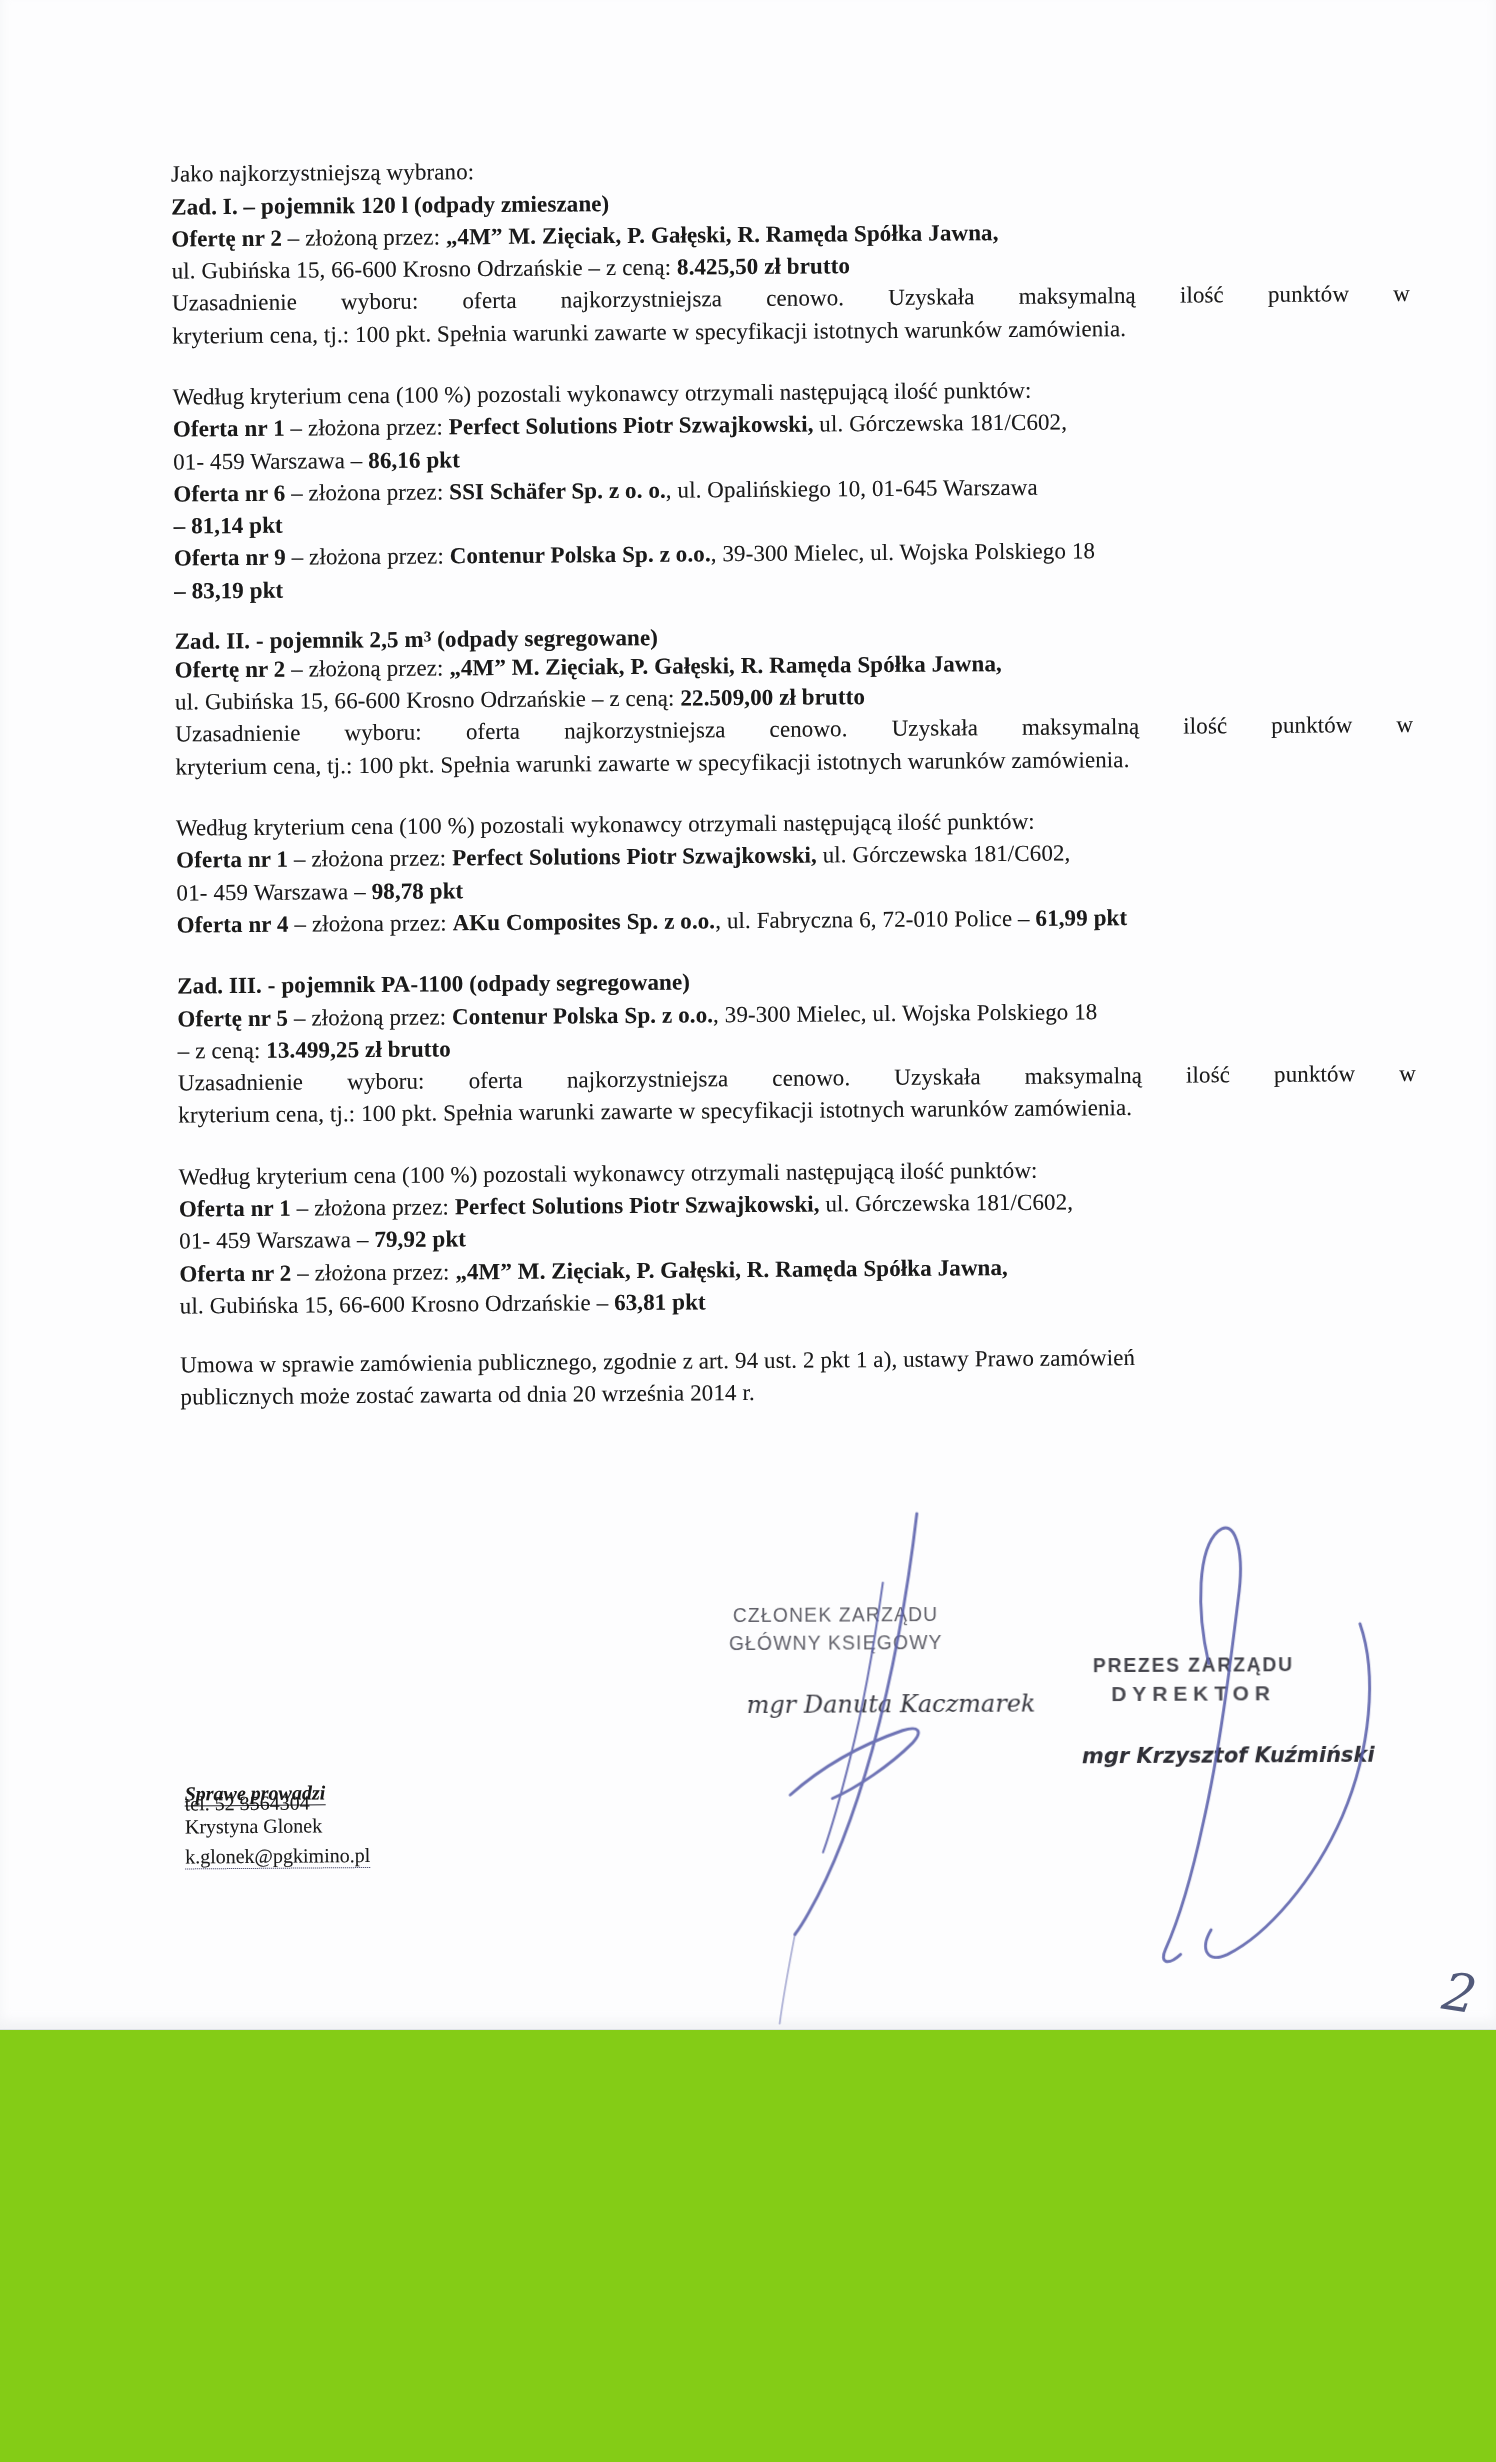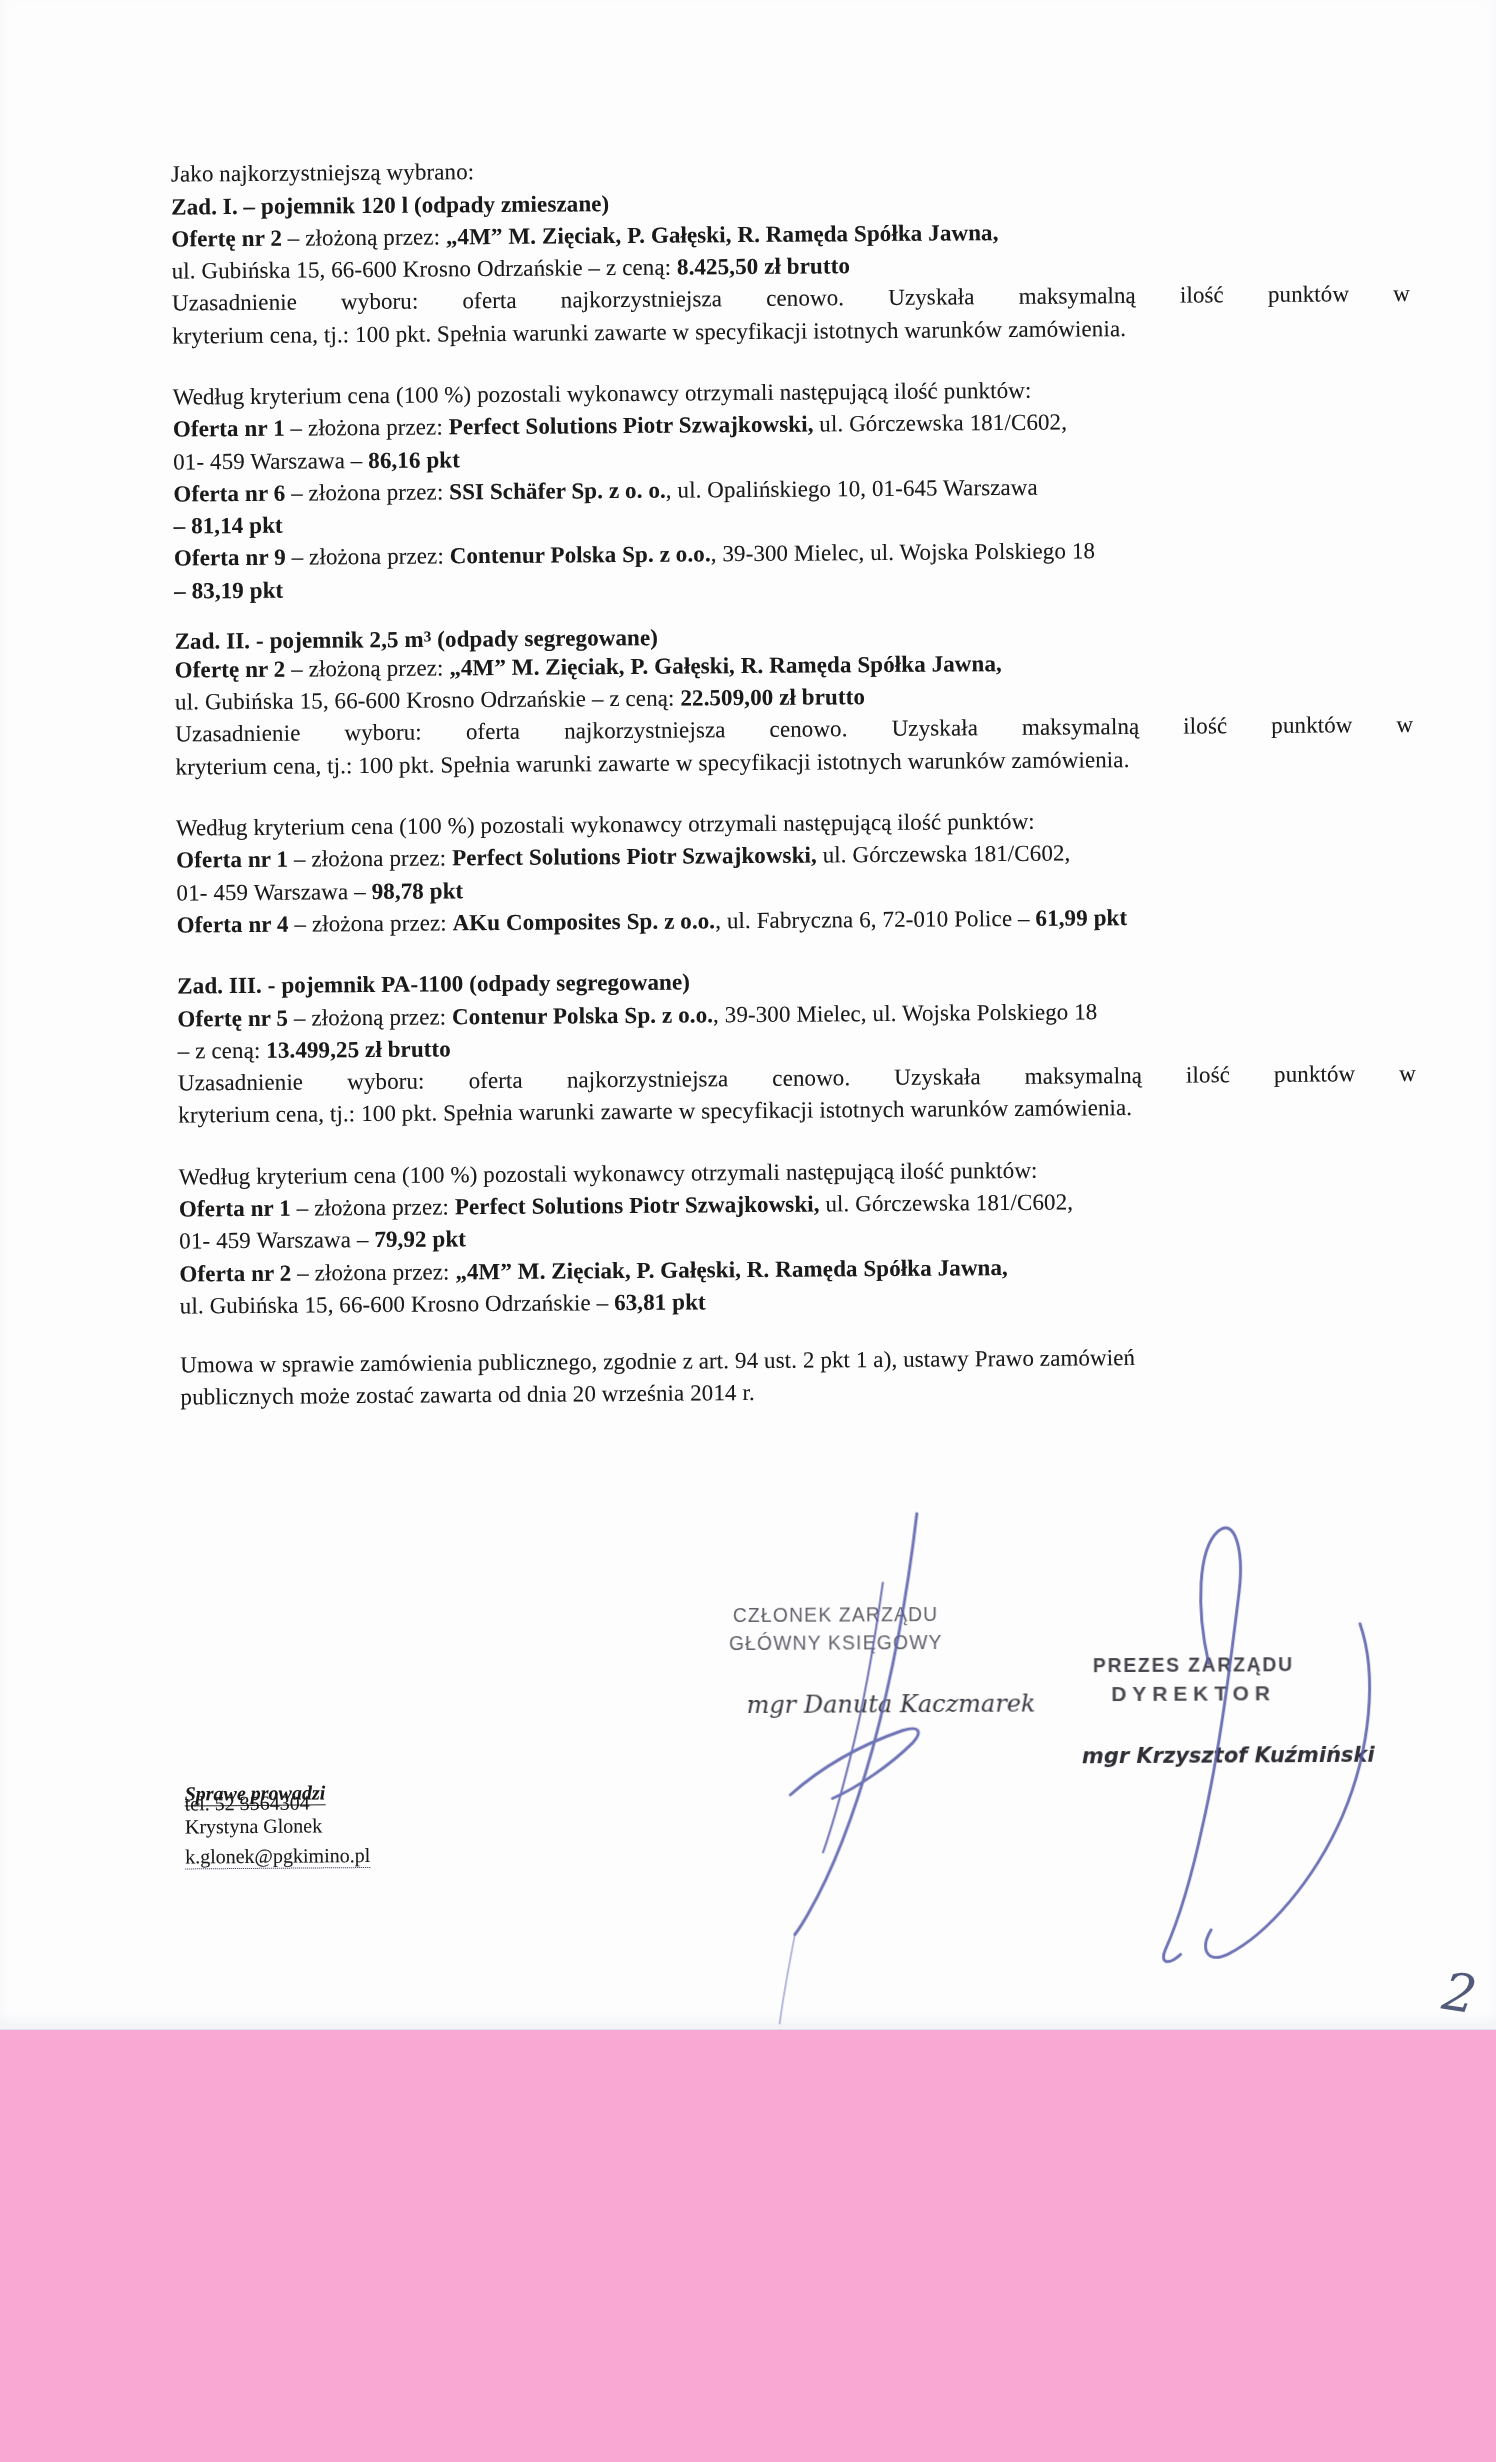--- a/index.html
+++ b/index.html
@@ -1,16 +1,16 @@
 <!DOCTYPE html>
 <html style="font-size:9.4px"><head>
 <meta charset="utf-8">
 <style>
   html,body{margin:0;padding:0;background:#ffffff;}
-  .page{position:relative;width:1496px;height:2462px;background:#f9a8d4;overflow:hidden;
+  .page{position:relative;width:1496px;height:2462px;background:#84cc16;overflow:hidden;
         font-family:"Liberation Serif","DejaVu Serif",serif;}
   .top-strip{position:absolute;left:0;top:0;width:1496px;height:15.2px;background:#f8f9fb;border-bottom:0.6px solid #eef0f4;}
   .scan-area{position:absolute;left:0;top:0;width:1496px;height:2029px;background:#fdfdfe;
              border-bottom:1.2px solid #dfe2e8;box-shadow:inset 0 -8.2px 10.6px rgba(185,190,202,.16);}
   .content{position:absolute;left:0;top:0;width:1496px;height:2029px;color:#1a1a1a;
            transform:rotate(-0.45deg);transform-origin:748px 821px;}
   .line{position:absolute;left:176px;width:1238px;font-size:23px;line-height:29px;white-space:pre;
         letter-spacing:0.1px;text-shadow:0 0 0.6px rgba(25,25,25,.32);}
   .just{white-space:normal;text-align:justify;text-align-last:justify;}
   .b{font-weight:700;}

